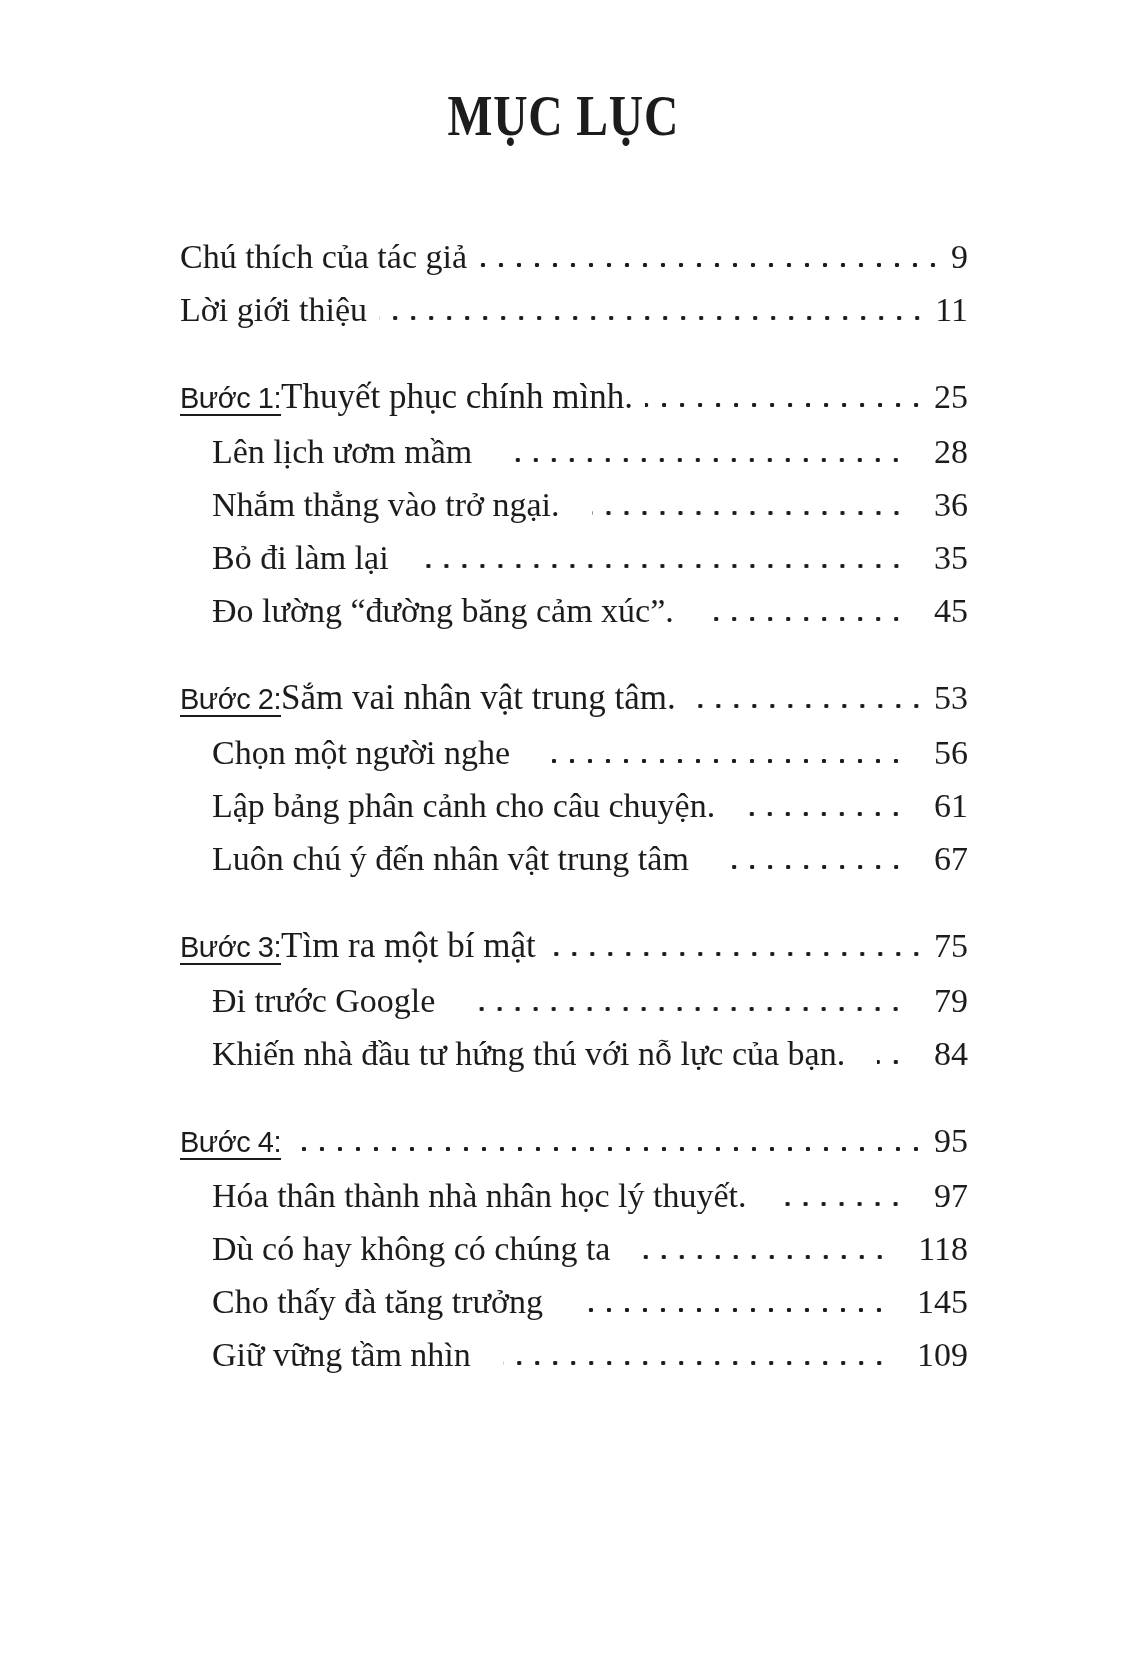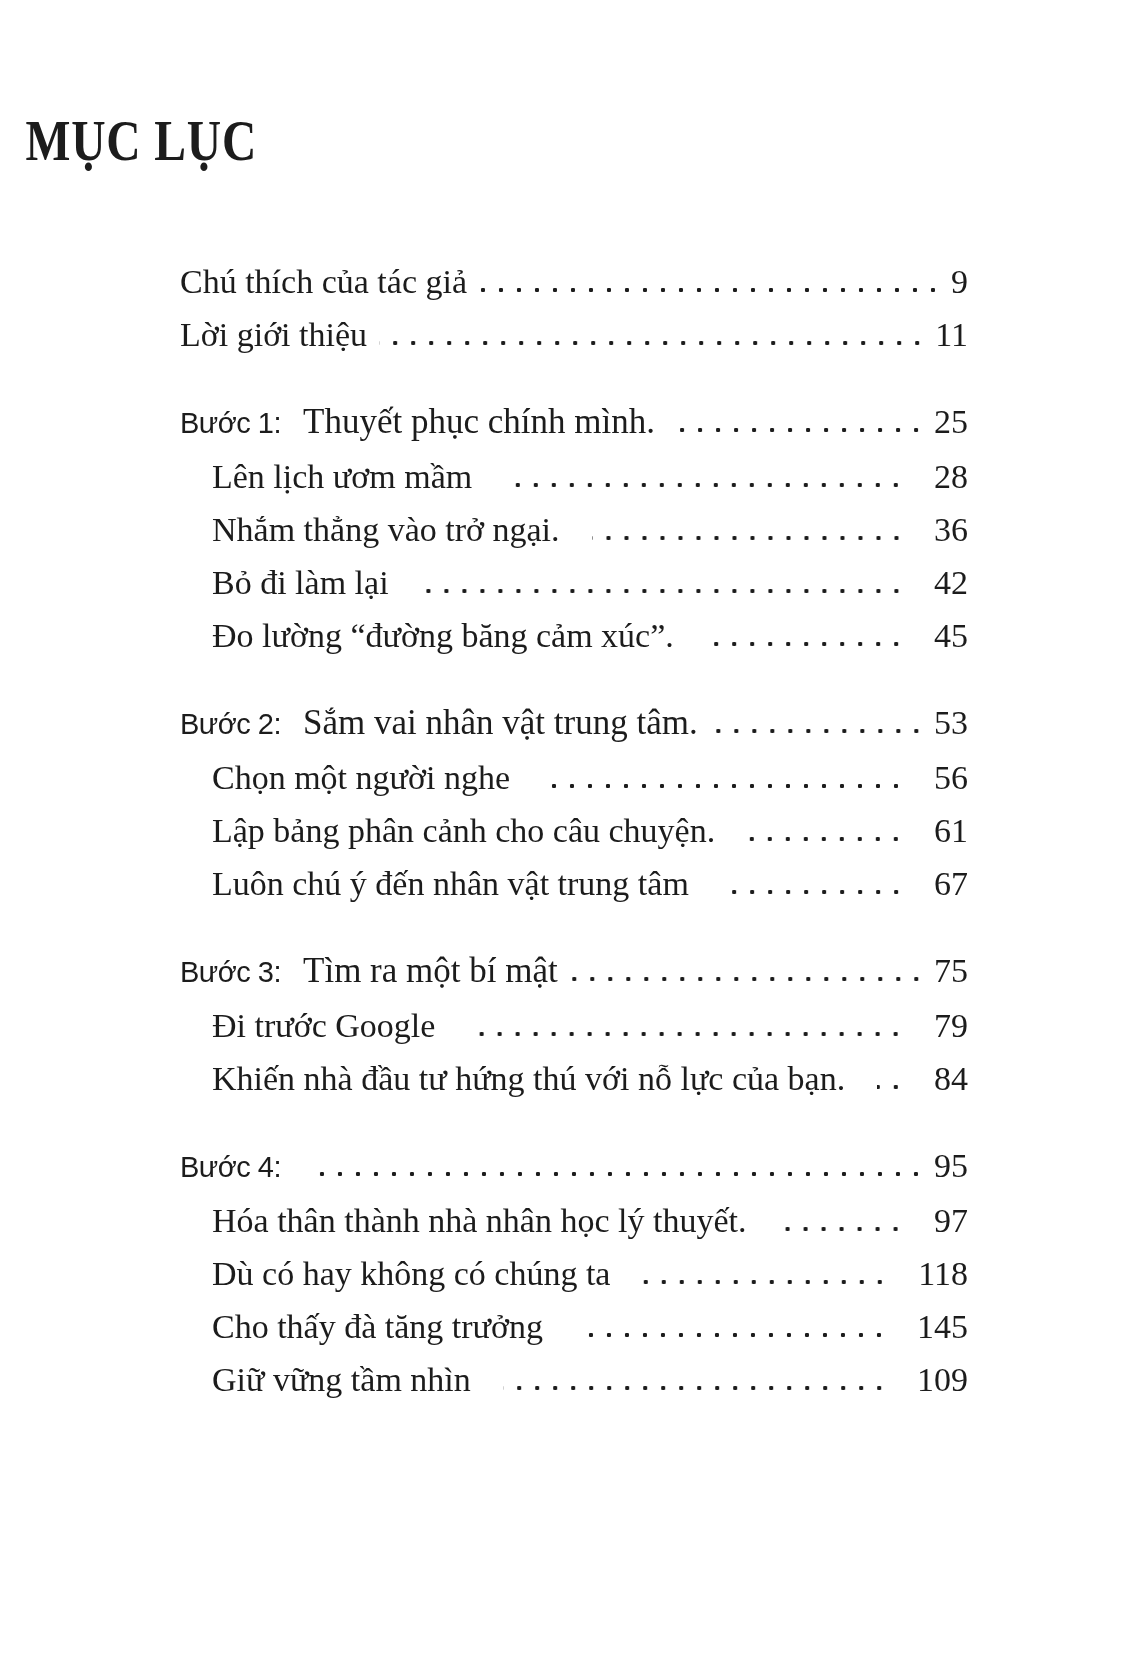--- a/index.html
+++ b/index.html
@@ -15,21 +15,22 @@
     font-family: "Liberation Serif", "DejaVu Serif", serif;
   }
   .page {
     width: 1126px;
     height: 1662px;
     background: #ffffff;
     position: relative;
   }
   h1.page-title {
     margin: 0;
-    padding-top: 112px;
+    padding-top: 87px;
+    text-align: center;
     font-size: 58px;
     line-height: 1;
     font-weight: 700;
     letter-spacing: 1px;
     white-space: nowrap;
   }
   h1.page-title .squeeze {
     display: inline-block;
     transform: scaleX(0.82);
     transform-origin: center;
@@ -55,23 +56,23 @@
     gap: 20px;
   }
   .row.section {
     margin-top: 34px;
   }
   .step {
     flex: 0 0 auto;
     font-family: "Liberation Sans", "DejaVu Sans", sans-serif;
     font-size: 29px;
     letter-spacing: -0.5px;
+    text-decoration: underline;
     text-decoration-thickness: 2px;
     text-underline-offset: 6px;
-    margin-right: 22px;
   }
   .section-title {
     flex: 0 0 auto;
     font-weight: 400;
     font-size: 35px;
   }
   .leader {
     flex: 1 1 auto;
     min-width: 24px;
     height: 6px;
@@ -116,21 +117,21 @@
       <span class="num">28</span>
     </div>
       <div class="row sub">
       <span class="label">Nhắm thẳng vào trở ngại.</span>
       <span class="leader"></span>
       <span class="num">36</span>
     </div>
       <div class="row sub">
       <span class="label">Bỏ đi làm lại</span>
       <span class="leader"></span>
-      <span class="num">42</span>
+      <span class="num">35</span>
     </div>
       <div class="row sub">
       <span class="label">Đo lường “đường băng cảm xúc”.</span>
       <span class="leader"></span>
       <span class="num">45</span>
     </div>
       <div class="row section">
       <span class="step">Bước 2:</span>
       <span class="label section-title">Sắm vai nhân vật trung tâm.</span>
       <span class="leader"></span>

